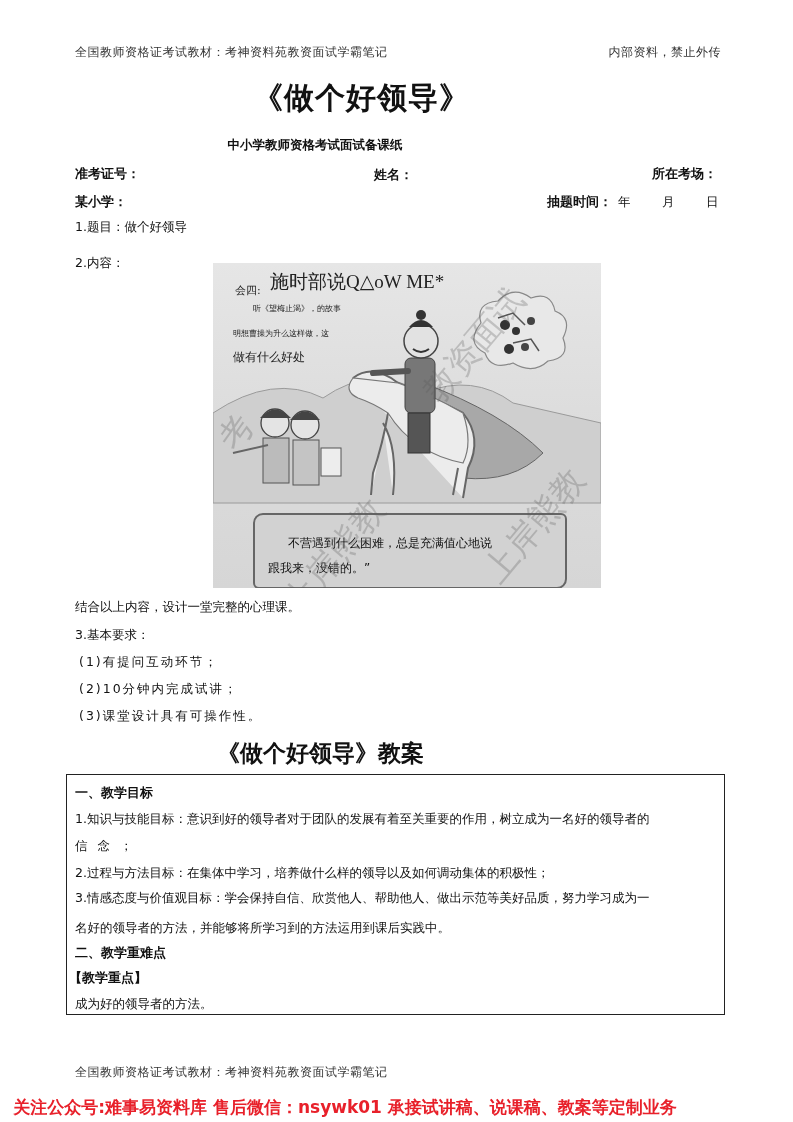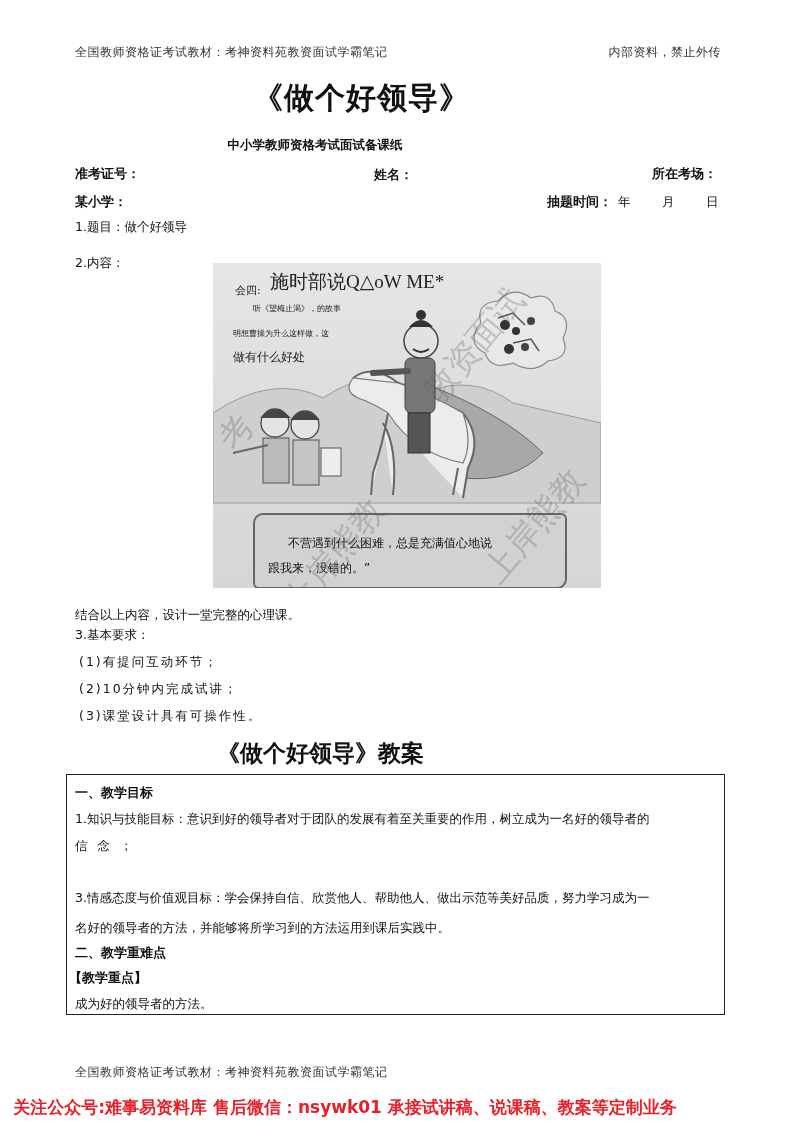--- a/index.html
+++ b/index.html
@@ -200,32 +200,33 @@
   <div class="abs scroll-box"></div>
   <div class="abs scroll-line1">不营遇到什么困难，总是充满值心地说</div>
   <div class="abs scroll-line2">跟我来，没错的。”</div>
 
   <div class="abs watermark" style="left:-5px; top:170px; transform: rotate(-55deg);">考</div>
   <div class="abs watermark" style="left:200px; top:120px; transform: rotate(-50deg);">教资面试</div>
   <div class="abs watermark" style="left:260px; top:300px; transform: rotate(-50deg);">上岸熊教</div>
   <div class="abs watermark" style="left:60px; top:330px; transform: rotate(-50deg);">上岸熊教</div>
 </div>
 
-<div class="abs body-text" style="left:75px; top:599px;margin-top:8px;">结合以上内容，设计一堂完整的心理课。</div>
+<div class="abs body-text" style="left:75px; top:599px;">结合以上内容，设计一堂完整的心理课。</div>
 <div class="abs body-text" style="left:75px; top:627px;">3.基本要求：</div>
 <div class="abs body-text" style="left:79px; top:654px; letter-spacing:2px;">(1)有提问互动环节；</div>
 <div class="abs body-text" style="left:79px; top:681px; letter-spacing:2px;">(2)10分钟内完成试讲；</div>
 <div class="abs body-text" style="left:79px; top:708px; letter-spacing:2px;">(3)课堂设计具有可操作性。</div>
 
 <div class="abs plan-title">《做个好领导》教案</div>
 
 <div class="abs plan-box">
   <div class="plan-line plan-bold" style="top:9px;">一、教学目标</div>
   <div class="plan-line" style="top:36px;">1.知识与技能目标：意识到好的领导者对于团队的发展有着至关重要的作用，树立成为一名好的领导者的</div>
   <div class="plan-line" style="top:63px; letter-spacing:3px;">信 念 ；</div>
+  <div class="plan-line" style="top:90px;">2.过程与方法目标：在集体中学习，培养做什么样的领导以及如何调动集体的积极性；</div>
   <div class="plan-line" style="top:115px;">3.情感态度与价值观目标：学会保持自信、欣赏他人、帮助他人、做出示范等美好品质，努力学习成为一</div>
   <div class="plan-line" style="top:145px;">名好的领导者的方法，并能够将所学习到的方法运用到课后实践中。</div>
   <div class="plan-line plan-bold" style="top:169px;">二、教学重难点</div>
   <div class="plan-line plan-bold" style="top:194px; left:2px;">【教学重点】</div>
   <div class="plan-line" style="top:221px;">成为好的领导者的方法。</div>
 </div>
 
 <div class="abs running-footer">全国教师资格证考试教材：考神资料苑教资面试学霸笔记</div>
 
 <div class="abs promo-banner">关注公众号:难事易资料库  售后微信：nsywk01  承接试讲稿、说课稿、教案等定制业务</div>

